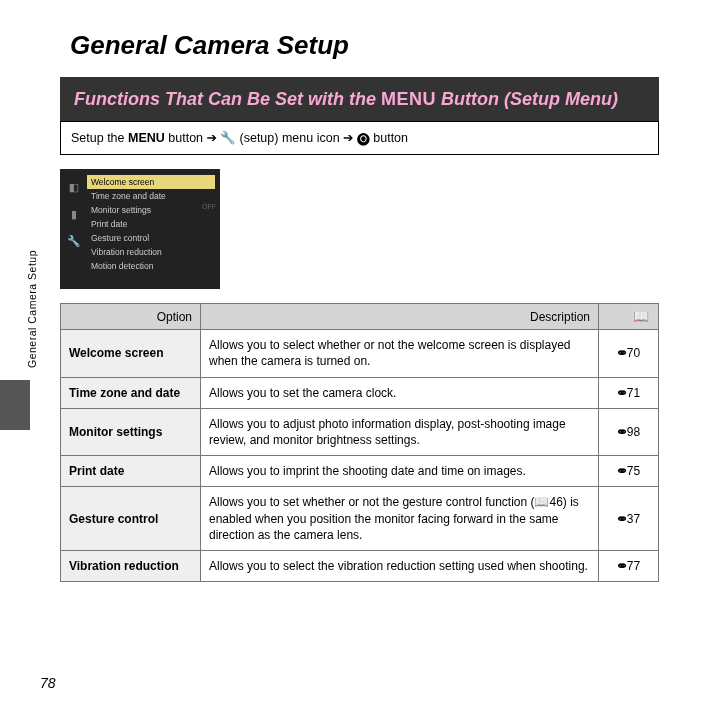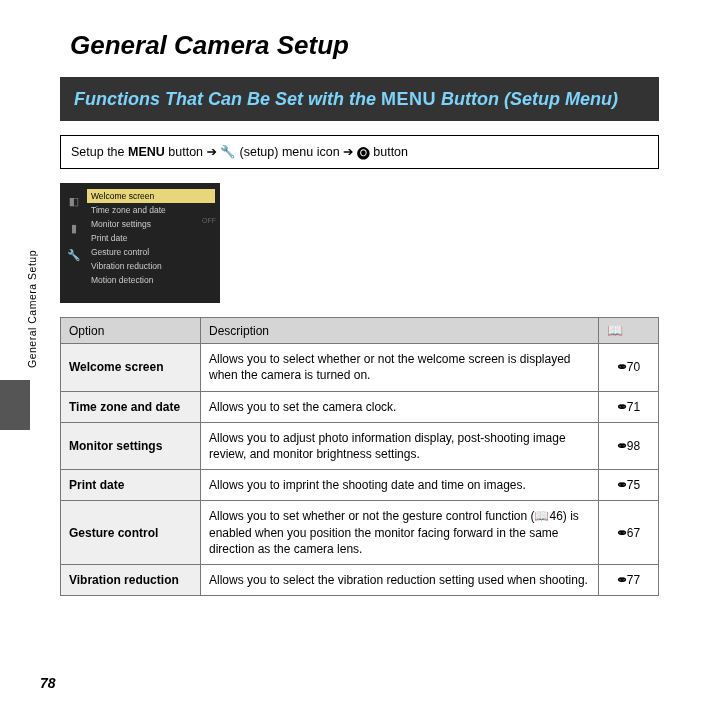--- a/index.html
+++ b/index.html
@@ -32,27 +32,26 @@
     transform: rotate(180deg);
   }
   h1 {
     font-size: 26px;
     font-weight: bold;
     font-style: italic;
     margin: 10px 0 16px 10px;
   }
   .black-band {
     background: #333;
-    color: #7dd3fc;
+    color: #f9a8d4;
     padding: 10px 14px;
     font-size: 18px;
     font-weight: bold;
     font-style: italic;
     line-height: 1.35;
-    margin-bottom: 14px;
   }
   .instruction-box {
     border: 1px solid #000;
     padding: 8px 10px;
     font-size: 12.5px;
     margin-bottom: 14px;
   }
   .menu-word {
     font-family: Arial, sans-serif;
     font-weight: bold;
@@ -126,21 +125,21 @@
   table {
     width: 100%;
     border-collapse: collapse;
     font-size: 12px;
   }
   th {
     background: #d5d5d5;
     border: 1px solid #777;
     padding: 5px 8px;
     font-weight: normal;
-    text-align: left;
+    text-align: right;
   }
   td {
     border: 1px solid #777;
     padding: 7px 8px;
     vertical-align: middle;
     line-height: 1.35;
   }
   td.opt {
     background: #efefef;
     font-weight: bold;
@@ -155,21 +154,21 @@
     display: inline-block;
     transform: scaleX(1.3);
     font-weight: bold;
   }
   .book-sym { font-size: 13px; }
   .pagenum {
     position: absolute;
     bottom: 18px;
     left: 40px;
     font-style: italic;
-    font-weight: bold;
+    font-weight: normal;
     font-size: 14px;
   }
   .inline-icon {
     display: inline-block;
     font-style: normal;
   }
 </style>
 </head>
 <body>
 
@@ -237,21 +236,21 @@
     <tr>
       <td class="opt">Print date</td>
       <td>Allows you to imprint the shooting date and time on images.</td>
       <td class="ref"><span class="ref-sym">⚭</span><span>75</span></td>
     </tr>
     <tr>
       <td class="opt">Gesture control</td>
       <td>
         <span>Allows you to set whether or not the gesture control function (</span><span class="inline-icon">📖</span><span>46</span><span>) is enabled when you position the monitor facing forward in the same direction as the camera lens.</span>
       </td>
-      <td class="ref"><span class="ref-sym">⚭</span><span>67</span></td>
+      <td class="ref"><span class="ref-sym">⚭</span><span>37</span></td>
     </tr>
     <tr>
       <td class="opt">Vibration reduction</td>
       <td>Allows you to select the vibration reduction setting used when shooting.</td>
       <td class="ref"><span class="ref-sym">⚭</span><span>77</span></td>
     </tr>
   </tbody>
 </table>
 
 <div class="pagenum">78</div>

